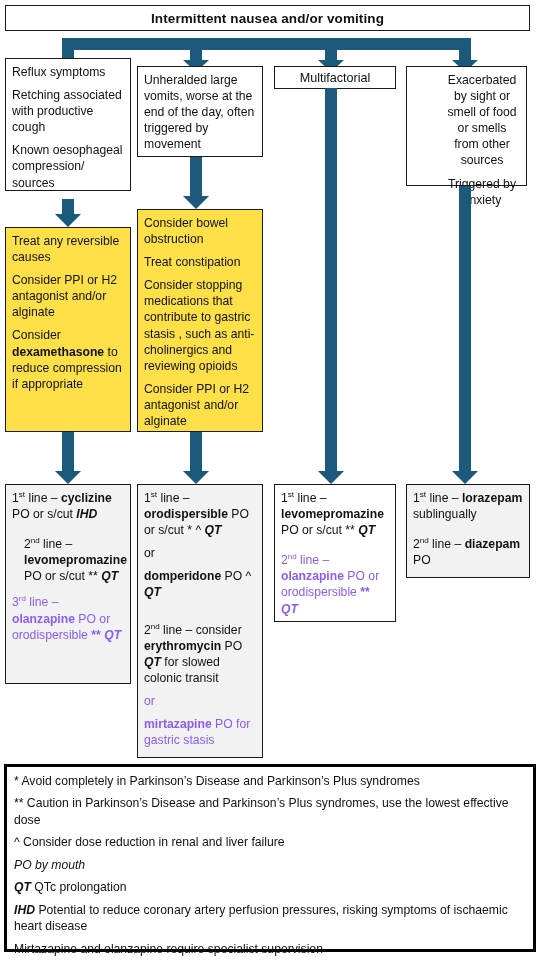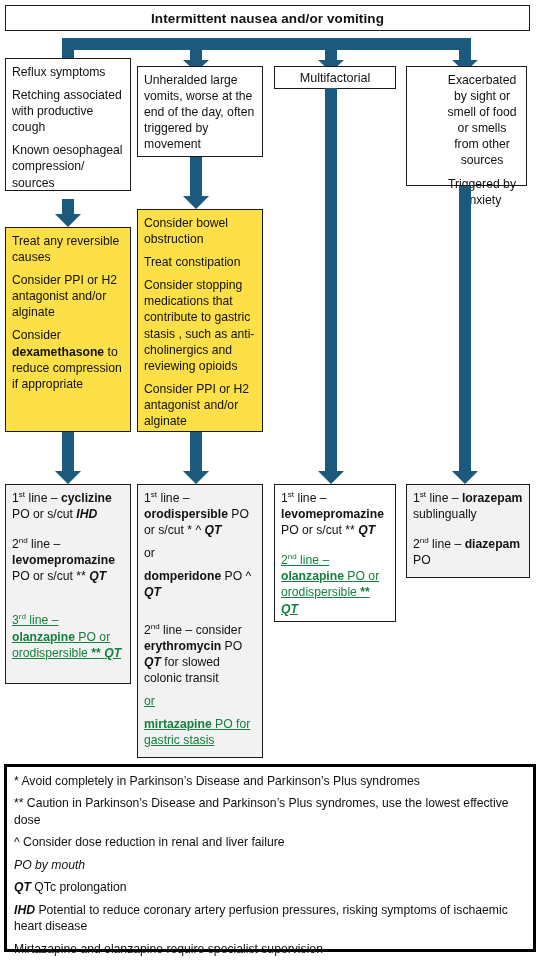--- a/index.html
+++ b/index.html
@@ -16,21 +16,21 @@
     font-weight:bold;font-size:13.5px;letter-spacing:0.1px;
   }
   .cell{padding:5px 6px 4px 6px;font-size:12.2px;line-height:1.32;}
   .cell p{margin:0 0 7px 0;}
   .cell p:last-child{margin-bottom:0;}
   .center{text-align:center;padding-left:37px;}
   .mid{display:flex;align-items:center;justify-content:center;font-size:12.6px;}
   b{font-weight:bold;}
   i{}
   .bi{font-weight:bold;font-style:italic;}
-  .red{color:#15803d;text-decoration:underline;}
+  .red{color:#8b5cf6;}
   sup{font-size:0.66em;vertical-align:super;line-height:0;}
   .arrow{position:absolute;}
   .legend{
     position:absolute;left:4px;top:764px;width:532px;height:188px;
     border:3px solid #000000;box-sizing:border-box;background:#ffffff;
     padding:6px 7px;font-size:12.2px;line-height:1.35;
   }
   .legend p{margin:0 0 6px 0;}
   .legend p:last-child{margin-bottom:0;}
 </style>
@@ -94,22 +94,22 @@
 </svg>
 <svg class="arrow" style="left:318px;top:88px;" width="26" height="396" viewBox="0 0 26 396">
   <path d="M7,0 L19,0 L19,383 L26,383 L13,396 L0,383 L7,383 Z" fill="#1C5A7D"></path>
 </svg>
 <svg class="arrow" style="left:452px;top:186px;" width="26" height="298" viewBox="0 0 26 298">
   <path d="M7,0 L19,0 L19,285 L26,285 L13,298 L0,285 L7,285 Z" fill="#1C5A7D"></path>
 </svg>
 
 <div class="box lgrey cell" style="left:5px;top:484px;width:126px;height:200px;">
   <p>1<sup>st</sup> line – <b>cyclizine</b> PO or s/cut <span class="bi">IHD</span></p>
-  <p style="margin-top:14px;">2<sup>nd</sup> line – <b>levomepromazine</b> PO or s/cut ** <span class="bi">QT</span></p>
-  <p class="red" style="margin-top:28px;">3<sup>rd</sup> line – <b>olanzapine</b> PO or orodispersible <b>**</b> <span class="bi">QT</span></p>
+  <p style="margin-top:14px;margin-left:12px;">2<sup>nd</sup> line – <b>levomepromazine</b> PO or s/cut ** <span class="bi">QT</span></p>
+  <p class="red" style="margin-top:10px;">3<sup>rd</sup> line – <b>olanzapine</b> PO or orodispersible <b>**</b> <span class="bi">QT</span></p>
 </div>
 
 <div class="box lgrey cell" style="left:137px;top:484px;width:126px;height:274px;">
   <p>1<sup>st</sup> line – <b>orodispersible</b> PO or s/cut * ^ <span class="bi">QT</span></p>
   <p>or</p>
   <p><b>domperidone</b> PO ^ <span class="bi">QT</span></p>
   <p style="margin-top:21px;">2<sup>nd</sup> line – consider <b>erythromycin</b> PO <span class="bi">QT</span> for slowed colonic transit</p>
   <p class="red">or</p>
   <p class="red"><b>mirtazapine</b> PO for gastric stasis</p>
 </div>

